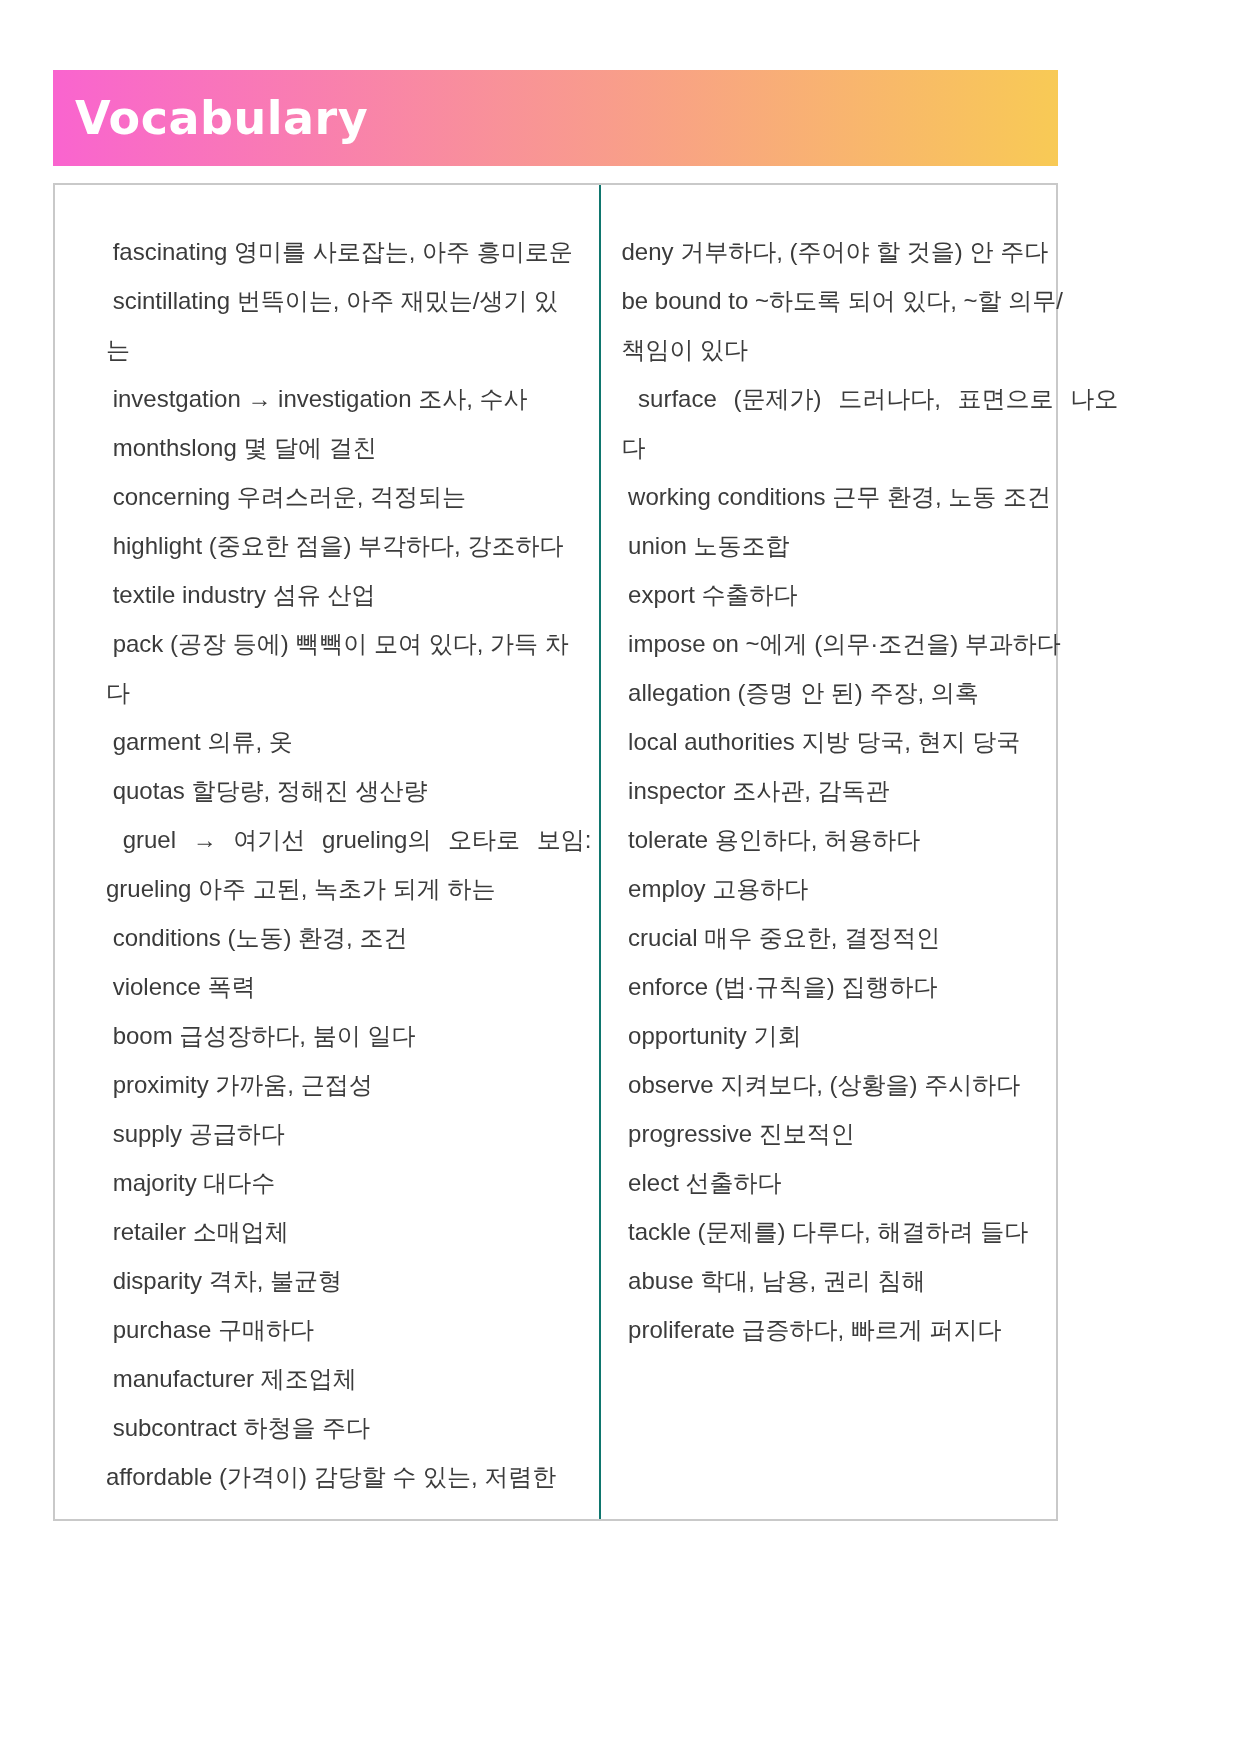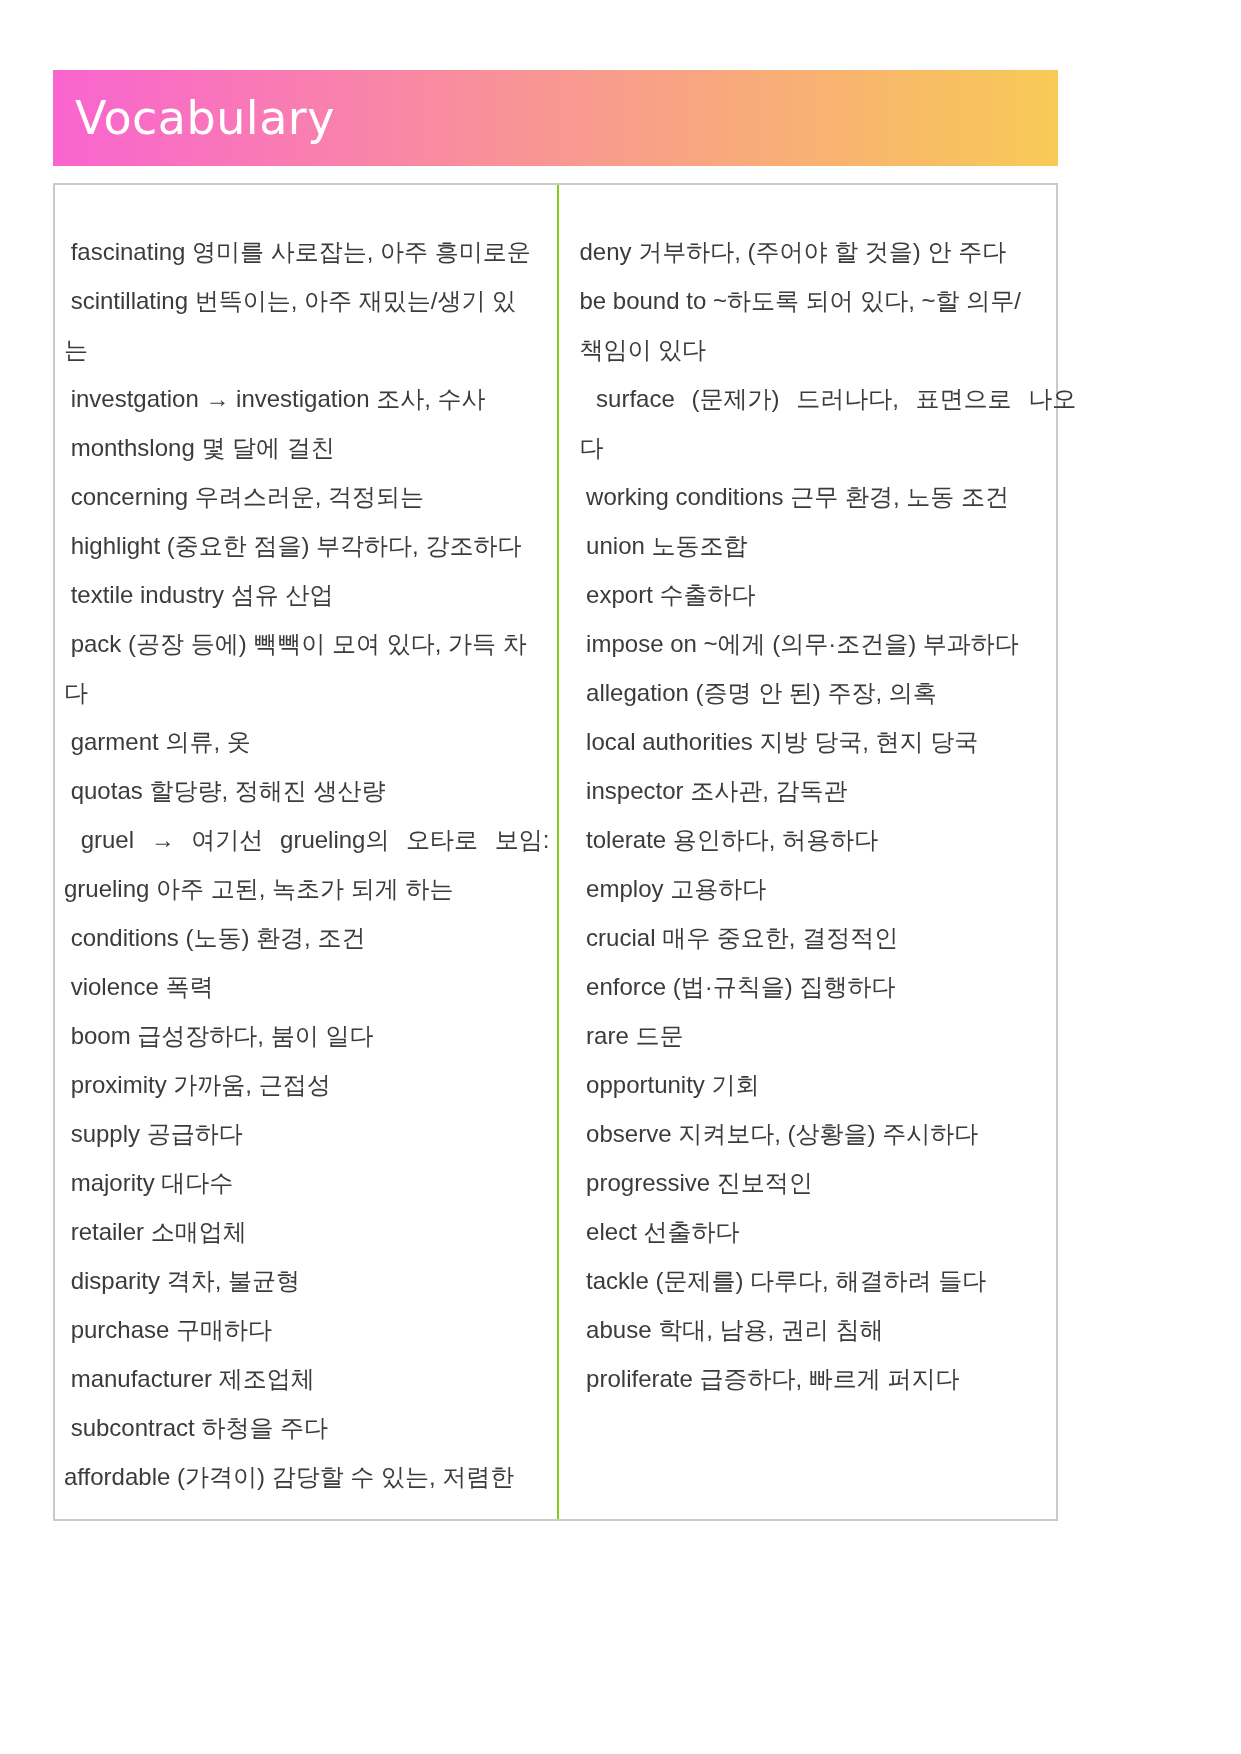--- a/index.html
+++ b/index.html
@@ -16,21 +16,21 @@
     left: 53px; top: 70px;
     width: 1005px; height: 96px;
     box-sizing: border-box;
     background: linear-gradient(90deg, #f964cf 0%, #f8ca55 100%);
     display: flex; align-items: center;
     padding-left: 22px;
   }
   .header-title {
     color: #ffffff;
     font-family: "DejaVu Sans", "Liberation Sans", sans-serif;
-    font-weight: normal;
+    font-weight: bold;
     font-size: 46px;
     letter-spacing: 0.5px;
   }
 
   .vocab-box {
     position: absolute;
     left: 53px; top: 183px;
     width: 1005px; height: 1338px;
     box-sizing: border-box;
     border: 2px solid #c9c9c9;
@@ -40,21 +40,22 @@
   }
   .col {
     box-sizing: border-box;
     padding: 42px 8px 20px 9px;
     font-size: 24px;
     line-height: 49px;
     color: #3b3b3b;
   }
   .col-left {
     width: 561px;
-    border-right: 2px solid #84cc16;
+    border-right: 2px solid #0f766e;
+    margin-left: 42px;
   }
   .col-right {
     flex: 1;
     padding-left: 20px;
   }
   .entry { margin: 0; }
   .line {
     white-space: pre;      
     overflow: hidden;
   }
@@ -183,23 +184,20 @@
         <div class="entry">
           <div class="line"> employ 고용하다</div>
         </div>
         <div class="entry">
           <div class="line"> crucial 매우 중요한, 결정적인</div>
         </div>
         <div class="entry">
           <div class="line"> enforce (법·규칙을) 집행하다</div>
         </div>
         <div class="entry">
-          <div class="line"> rare 드문</div>
-        </div>
-        <div class="entry">
           <div class="line"> opportunity 기회</div>
         </div>
         <div class="entry">
           <div class="line"> observe 지켜보다, (상황을) 주시하다</div>
         </div>
         <div class="entry">
           <div class="line"> progressive 진보적인</div>
         </div>
         <div class="entry">
           <div class="line"> elect 선출하다</div>

